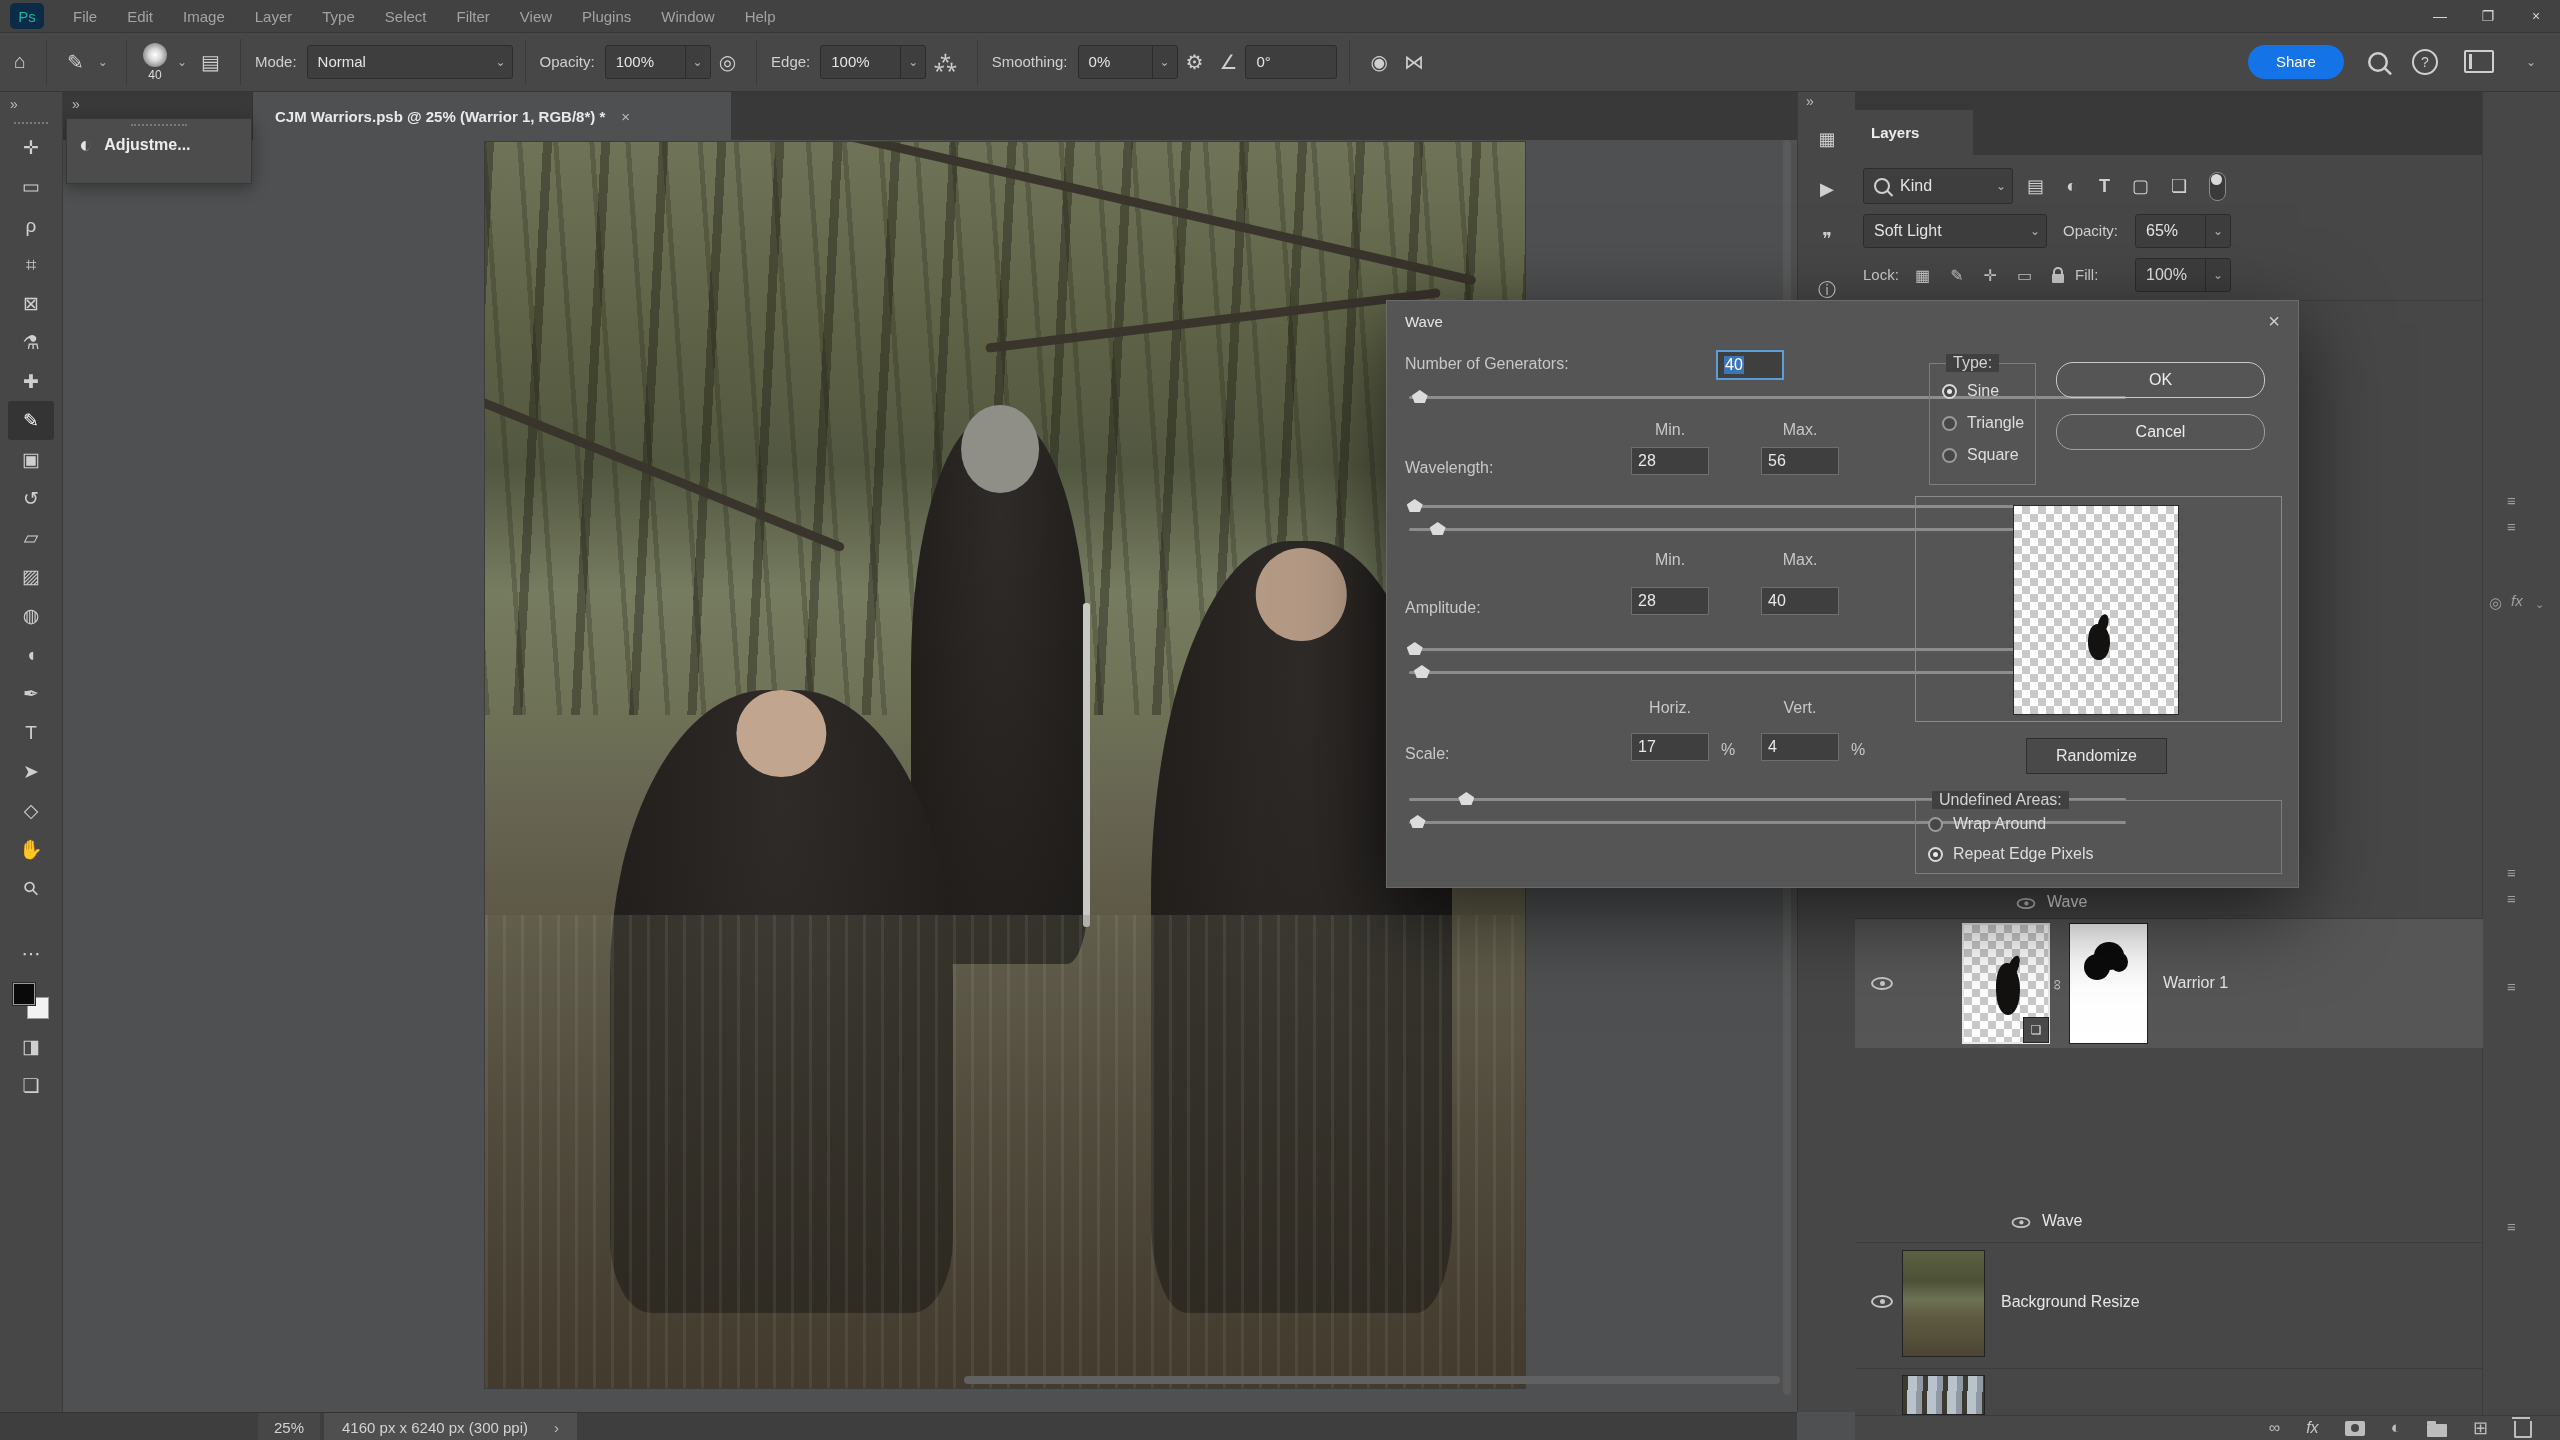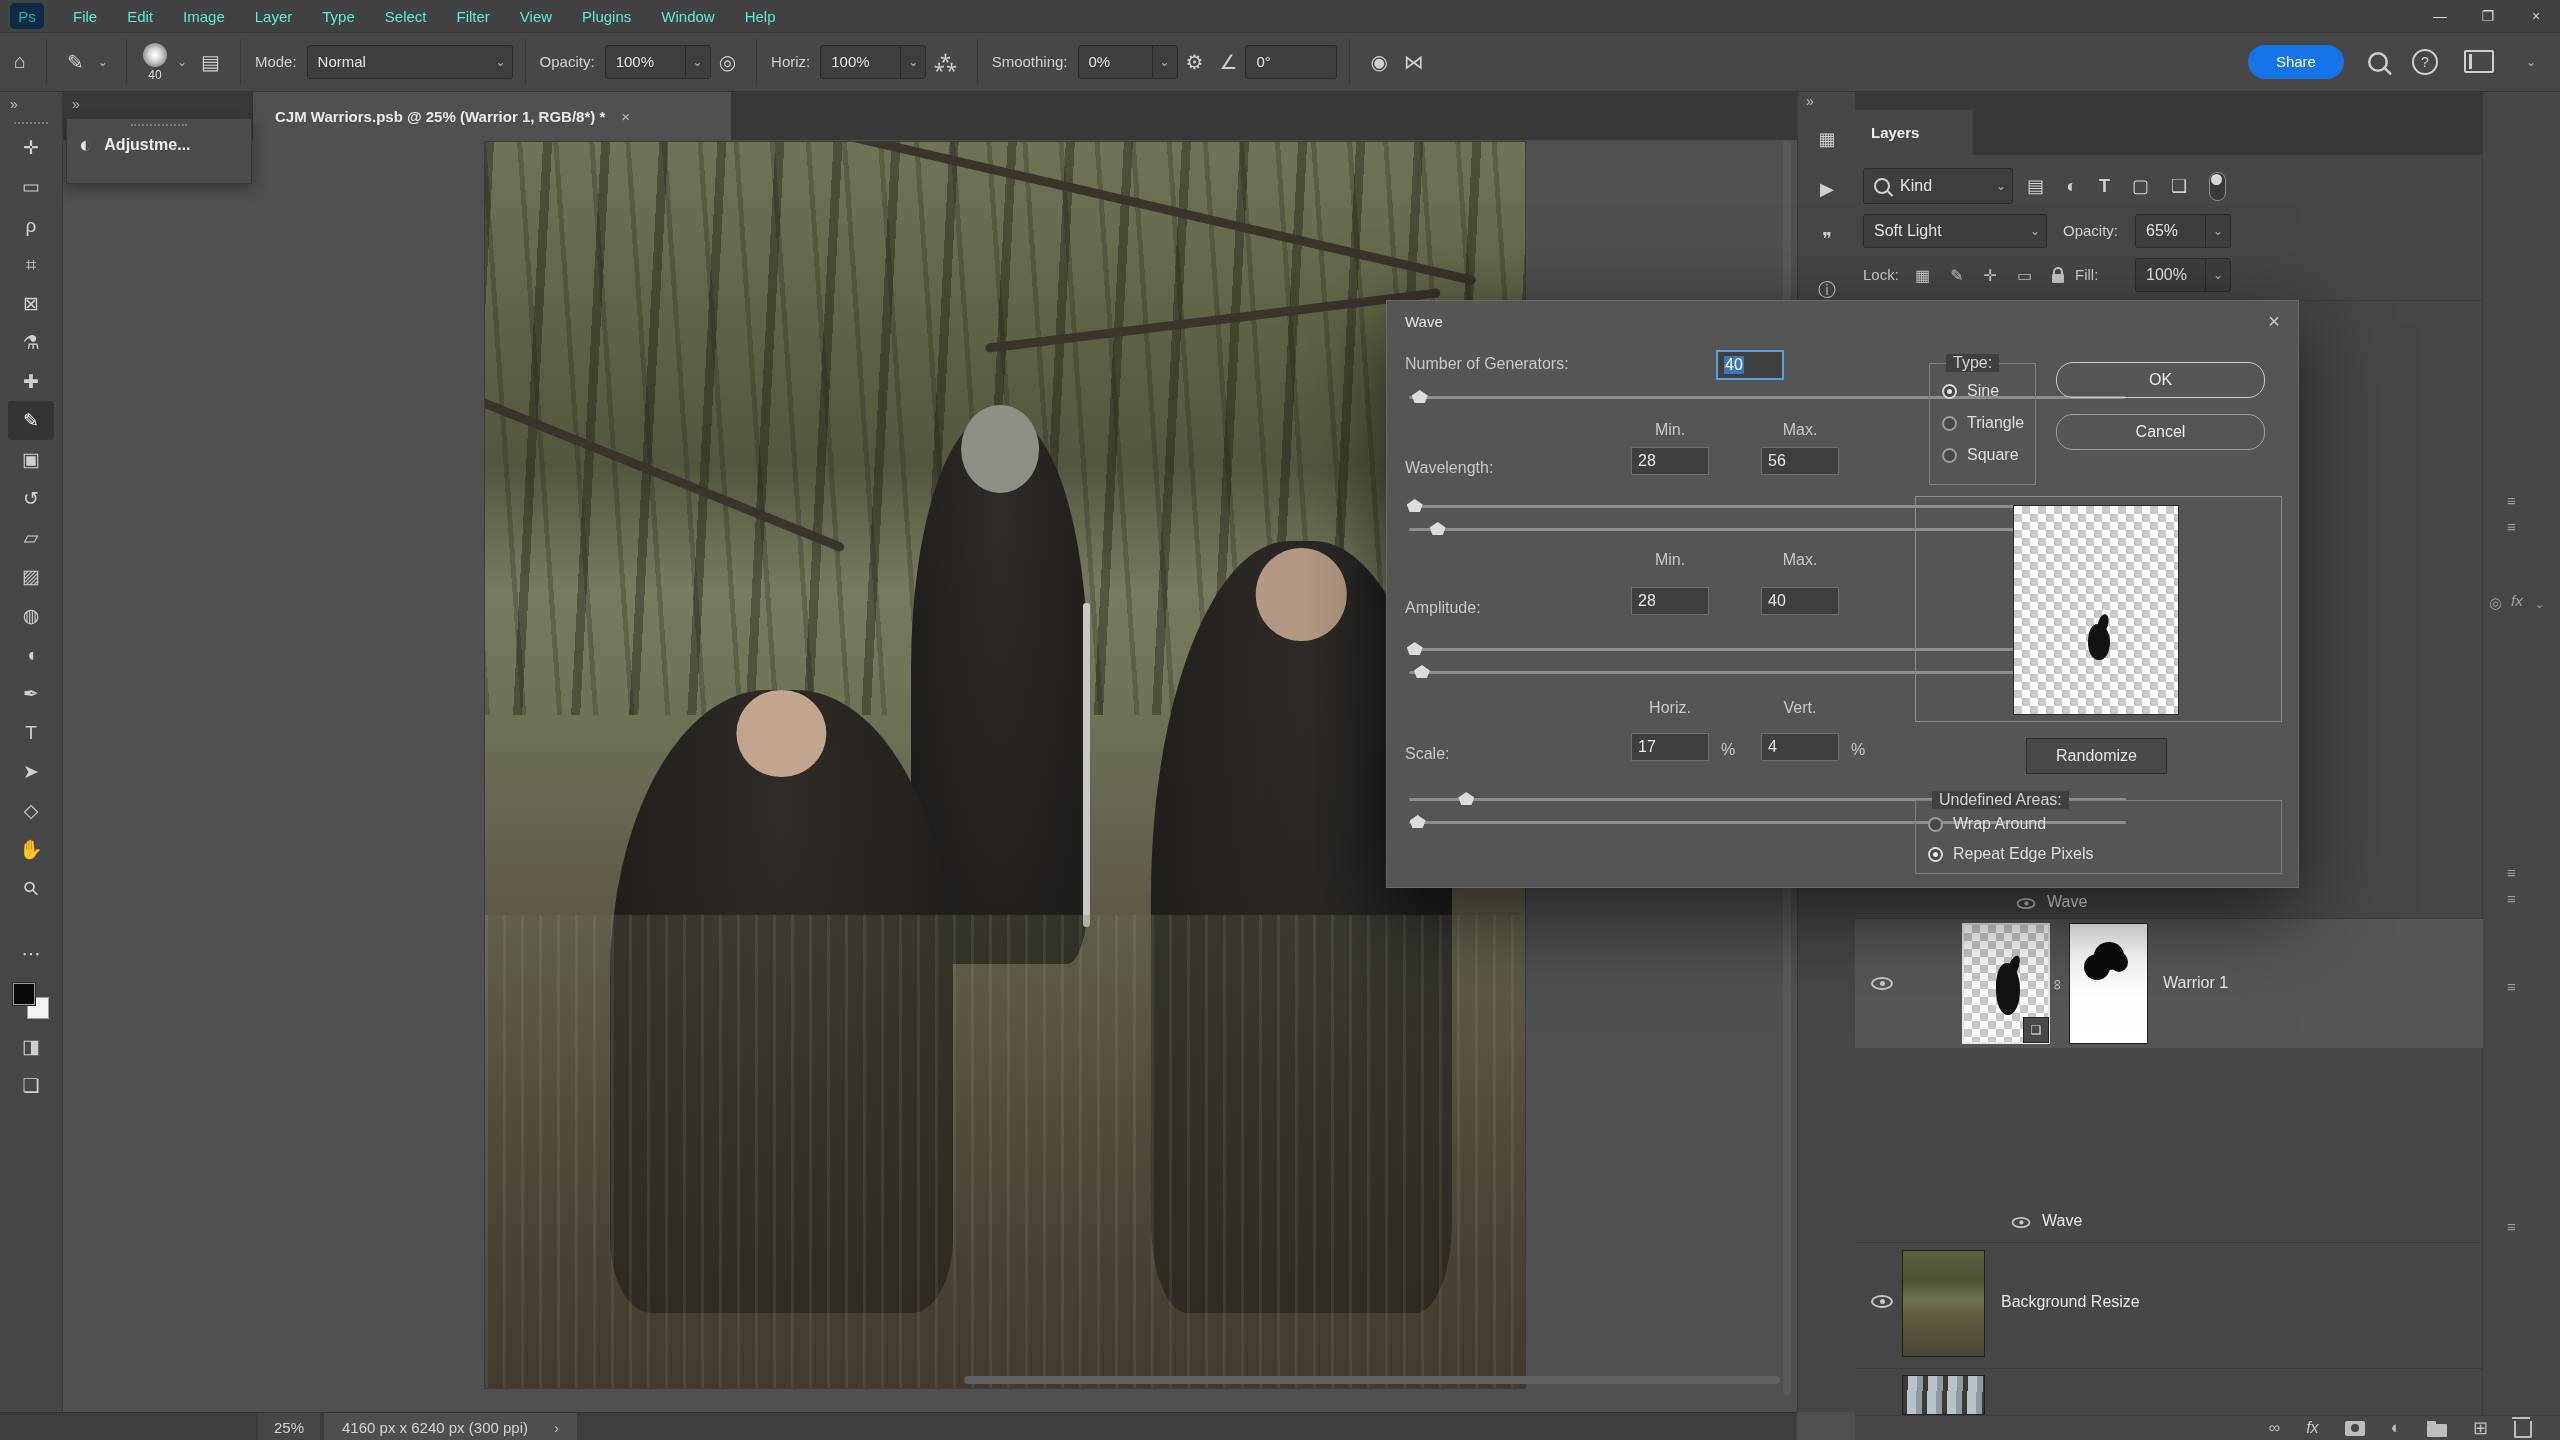--- a/index.html
+++ b/index.html
@@ -6,21 +6,21 @@
   .app{position:relative;width:2560px;height:1440px;overflow:hidden;
        font-family:"Liberation Sans",sans-serif;color:#d8d8d8;background:#4e5051;
        -webkit-font-smoothing:antialiased}
   .row{display:flex;align-items:center}
 
   
   .menubar{position:absolute;left:0;top:0;width:2560px;height:32px;background:#424242;
            display:flex;align-items:center;font-size:15px;z-index:20;border-bottom:1px solid #383838}
   .ps-logo{width:34px;height:26px;margin:0 14px 0 10px;background:#0b2b46;border-radius:5px;
            color:#14b8a6;font-weight:normal;font-size:15px;display:flex;align-items:center;justify-content:center}
-  .menu-item{padding:0 15px;color:#5eead4;cursor:default}
+  .menu-item{padding:0 15px;color:#a3a3a3;cursor:default}
   .win-controls{position:absolute;right:0;top:0;height:32px;display:flex}
   .win-btn{width:48px;height:32px;display:flex;align-items:center;justify-content:center;color:#d5d5d5;font-size:14px}
 
   
   .optionsbar{position:absolute;left:0;top:32px;width:2560px;height:60px;background:#474747;
               display:flex;align-items:center;font-size:15px;z-index:19;border-bottom:1px solid #353535;padding-left:6px;box-sizing:border-box}
   .sep{width:1px;height:46px;background:#3a3a3a;margin:0 12px;flex:0 0 auto}
   .ob-icon{font-size:20px;color:#cfcfcf;padding:0 8px}
   .ctl{background:#3e3e3e;border:1px solid #2c2c2c;border-radius:3px;color:#e4e4e4;
        display:flex;align-items:center;height:34px;box-sizing:border-box}
@@ -220,21 +220,21 @@
       <span class="chev">⌄</span>
     </div>
     <div class="sep"></div>
     <span class="label">Opacity:</span>
     <div class="ctl" style="width:106px">
       <span class="val">100%</span>
       <span class="chev-sect">⌄</span>
     </div>
     <span class="ob-icon">◎</span>
     <div class="sep"></div>
-    <span class="label">Horiz:</span>
+    <span class="label">Edge:</span>
     <div class="ctl" style="width:106px">
       <span class="val">100%</span>
       <span class="chev-sect">⌄</span>
     </div>
     <span class="ob-icon">⁂</span>
     <div class="sep"></div>
     <span class="label">Smoothing:</span>
     <div class="ctl" style="width:100px">
       <span class="val">0%</span>
       <span class="chev-sect">⌄</span>

